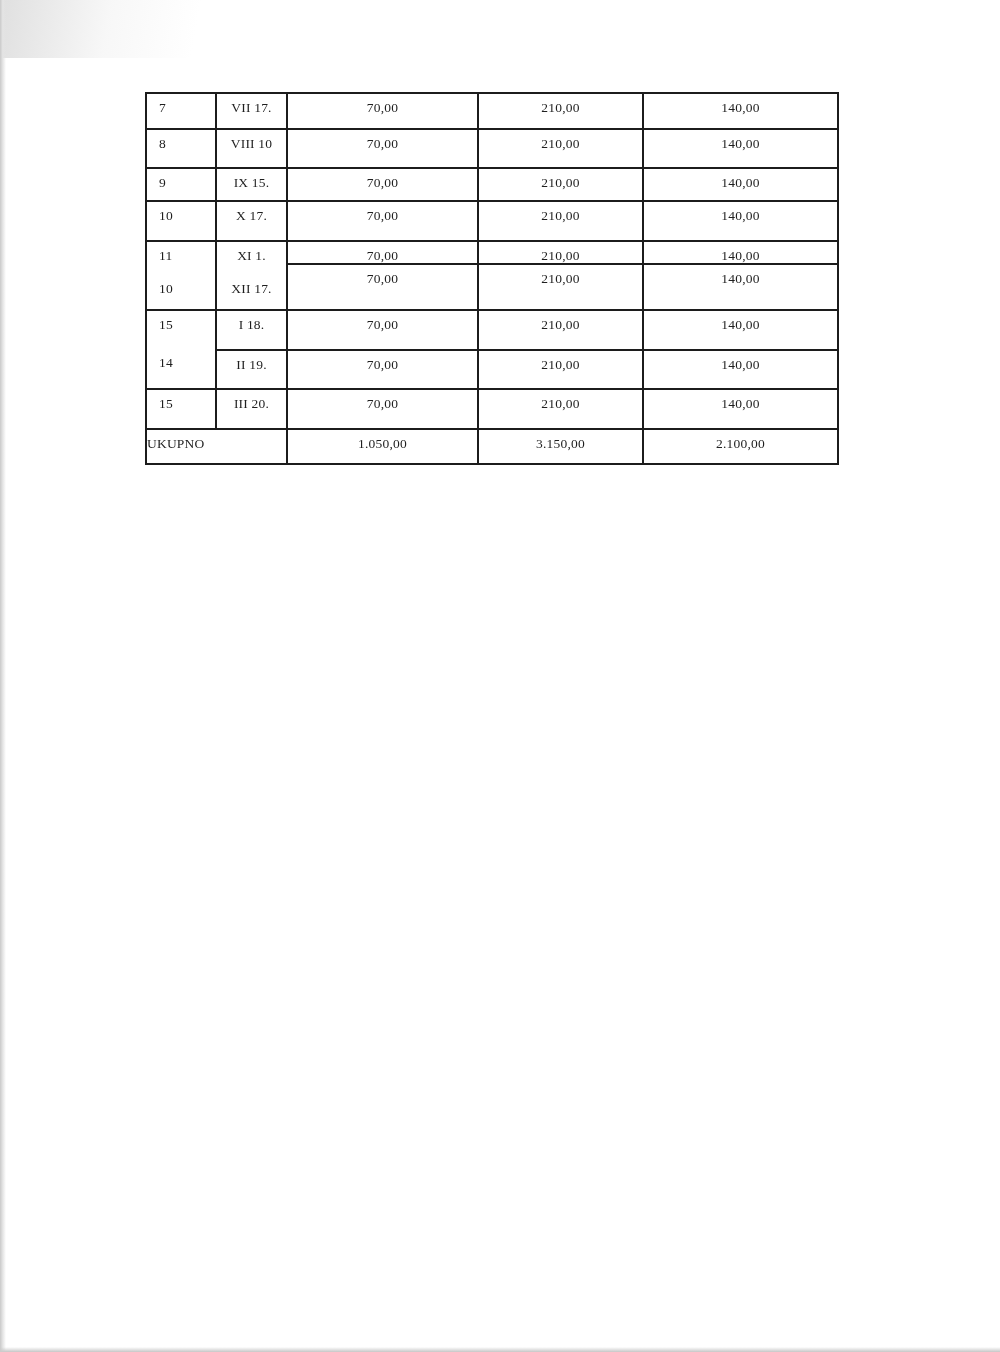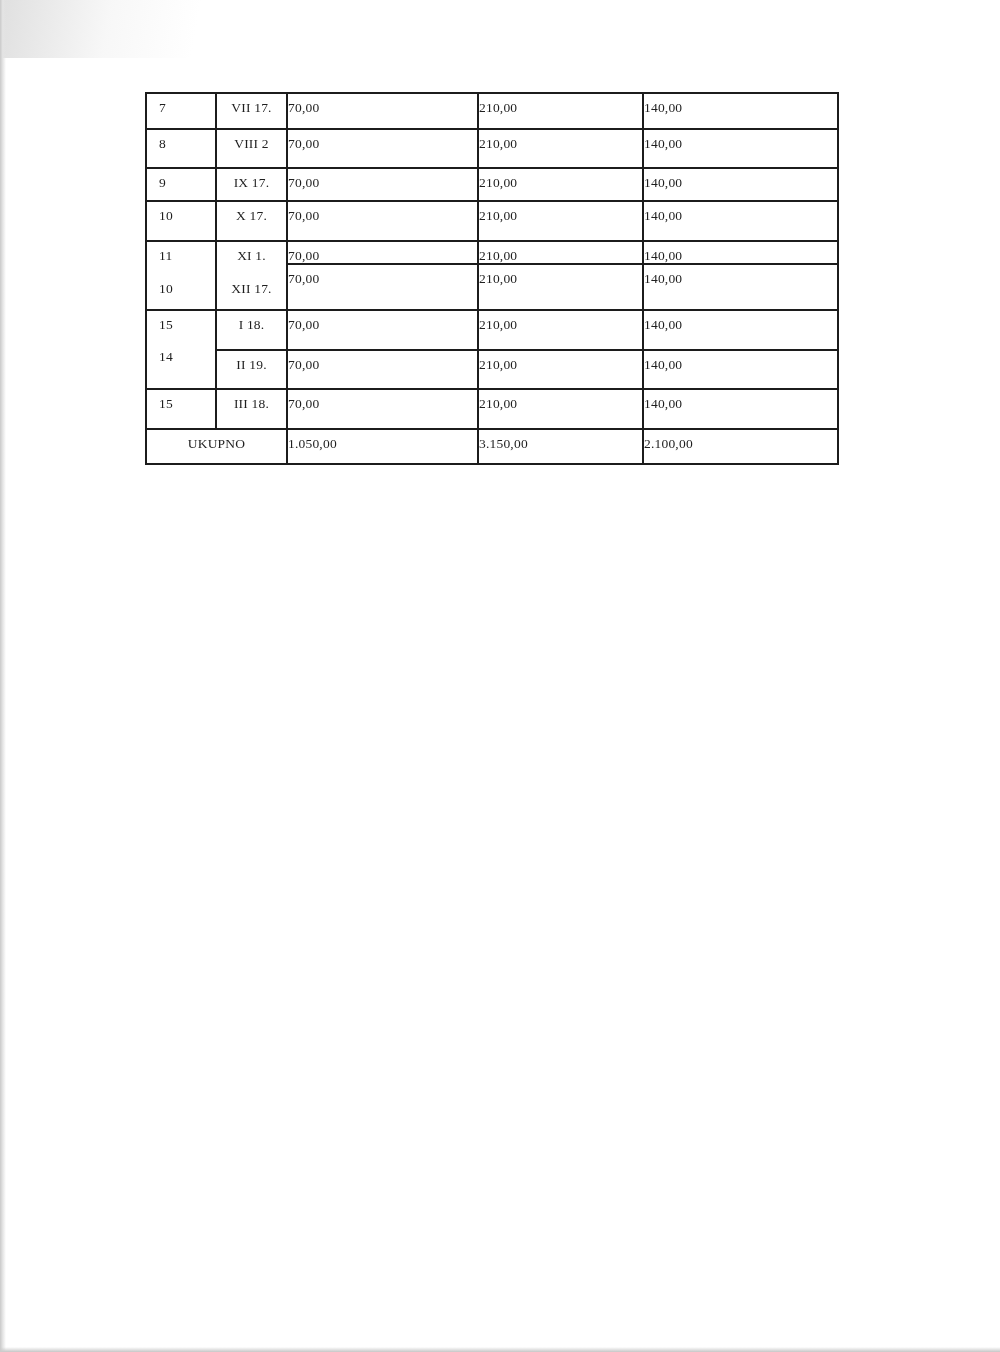--- a/index.html
+++ b/index.html
@@ -49,24 +49,24 @@
     vertical-align: top;
     padding: 6px 0 0 0;
     font-size: 13.5px;
     line-height: 15px;
     color: #1f1f1f;
     letter-spacing: 0.2px;
     overflow: hidden;
   }
   .num   { text-align: left; padding-left: 12px !important; }
   .month { text-align: center; margin-top: 44px; }
-  .val   { text-align: left; }
-  .total-label { text-align: center; }
+  .val   { text-align: center; }
+  .total-label { text-align: left; }
   .gap18 { margin-top: 18px; }
-  .gap17 { margin-top: 17px; }
+  .gap17 { margin-top: 23px; }
   tr.h36 { height: 36px; }
   tr.h39 { height: 39px; }
   tr.h33 { height: 33px; }
   tr.h32 { height: 40px; }
   tr.h29 { height: 21px; }
   tr.h46 { height: 46px; }
   tr.h35 { height: 35px; }
 </style>
 </head>
 <body>
@@ -87,28 +87,28 @@
     <tbody>
       <tr class="h36">
         <td class="num">7</td>
         <td class="month">VII 17.</td>
         <td class="val">70,00</td>
         <td class="val">210,00</td>
         <td class="val">140,00</td>
       </tr>
       <tr class="h39">
         <td class="num">8</td>
-        <td class="month">VIII 2</td>
+        <td class="month">VIII 10</td>
         <td class="val">70,00</td>
         <td class="val">210,00</td>
         <td class="val">140,00</td>
       </tr>
       <tr class="h33">
         <td class="num">9</td>
-        <td class="month">IX 17.</td>
+        <td class="month">IX 15.</td>
         <td class="val">70,00</td>
         <td class="val">210,00</td>
         <td class="val">140,00</td>
       </tr>
       <tr class="h32">
         <td class="num">10</td>
         <td class="month">X 17.</td>
         <td class="val">70,00</td>
         <td class="val">210,00</td>
         <td class="val">140,00</td>
@@ -142,21 +142,21 @@
         <td class="val">140,00</td>
       </tr>
       <tr class="h39">
         <td class="month">II 19.</td>
         <td class="val">70,00</td>
         <td class="val">210,00</td>
         <td class="val">140,00</td>
       </tr>
       <tr class="h32">
         <td class="num">15</td>
-        <td class="month">III 18.</td>
+        <td class="month">III 20.</td>
         <td class="val">70,00</td>
         <td class="val">210,00</td>
         <td class="val">140,00</td>
       </tr>
       <tr class="h35">
         <td class="total-label" colspan="2">UKUPNO</td>
         <td class="val">1.050,00</td>
         <td class="val">3.150,00</td>
         <td class="val">2.100,00</td>
       </tr>

